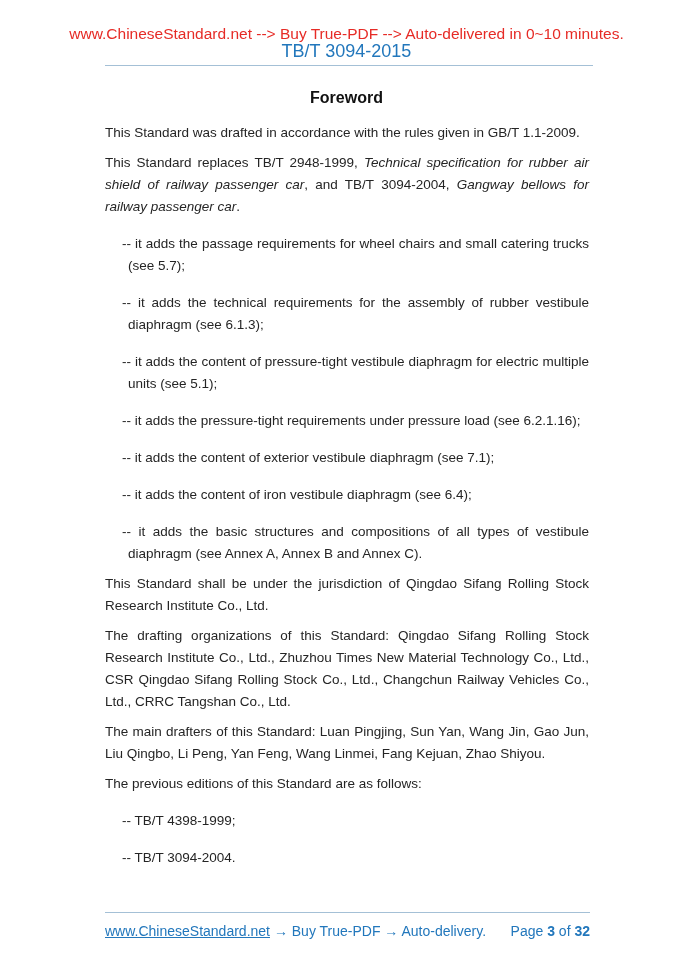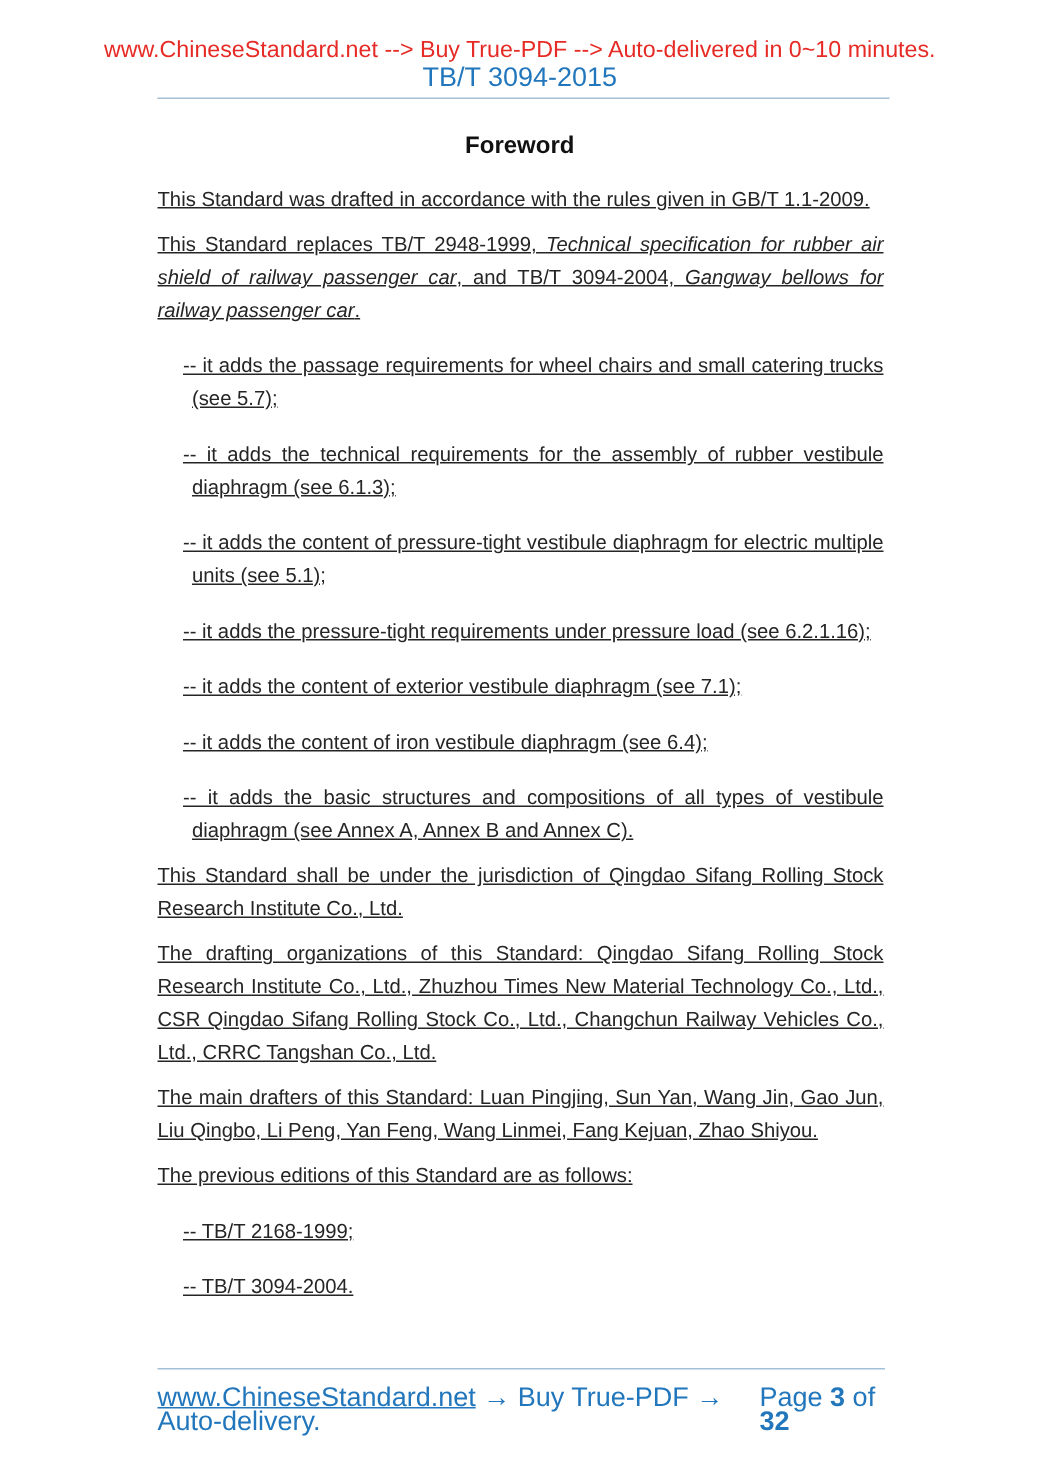--- a/index.html
+++ b/index.html
@@ -50,42 +50,41 @@
     font-size: 16px;
     line-height: 22px;
     margin-top: 21px;
     color: #111;
   }
   .content {
     margin: 13px 104px 0 105px;
     font-size: 13.5px;
     line-height: 22px;
     text-align: justify;
-    text-decoration: underline;
   }
   .content p { margin: 0 0 8px 0; }
   .li {
     padding-left: 23px;
     text-indent: -6px;
     margin-bottom: 8px;
     margin-top: 15px;
   }
   .it { font-style: italic; }
   .footer {
     position: absolute;
     left: 105px;
     right: 103px;
     top: 912px;
     border-top: 1px solid var(--divider);
     padding-top: 10px;
     display: flex;
     justify-content: space-between;
     align-items: flex-end;
     color: var(--link_blue);
-    font-size: 18px;
+    font-size: 14px;
     line-height: 16px;
   }
   .flink {
     color: inherit;
     text-decoration: underline;
     cursor: pointer;
   }
   .pagenum b { font-weight: bold; }
 </style>
 </head>
@@ -113,21 +112,21 @@
     <div class="li">-- it adds the pressure-tight requirements under pressure load (see 6.2.1.16);</div>
     <div class="li">-- it adds the content of exterior vestibule diaphragm (see 7.1);</div>
     <div class="li">-- it adds the content of iron vestibule diaphragm (see 6.4);</div>
     <div class="li">-- it adds the basic structures and compositions of all types of vestibule diaphragm (see Annex A, Annex B and Annex C).</div>
 
     <p>This Standard shall be under the jurisdiction of Qingdao Sifang Rolling Stock Research Institute Co., Ltd.</p>
     <p>The drafting organizations of this Standard: Qingdao Sifang Rolling Stock Research Institute Co., Ltd., Zhuzhou Times New Material Technology Co., Ltd., CSR Qingdao Sifang Rolling Stock Co., Ltd., Changchun Railway Vehicles Co., Ltd., CRRC Tangshan Co., Ltd.</p>
     <p>The main drafters of this Standard: Luan Pingjing, Sun Yan, Wang Jin, Gao Jun, Liu Qingbo, Li Peng, Yan Feng, Wang Linmei, Fang Kejuan, Zhao Shiyou.</p>
     <p>The previous editions of this Standard are as follows:</p>
 
-    <div class="li">-- TB/T 2168-1999;</div>
+    <div class="li">-- TB/T 4398-1999;</div>
     <div class="li">-- TB/T 3094-2004.</div>
   </div>
 
   <div class="footer">
     <div><span class="flink">www.ChineseStandard.net</span><span> → Buy True-PDF → Auto-delivery.</span></div>
     <div class="pagenum"><span>Page </span><b>3</b><span> of </span><b>32</b></div>
   </div>
 
 </div>
 

